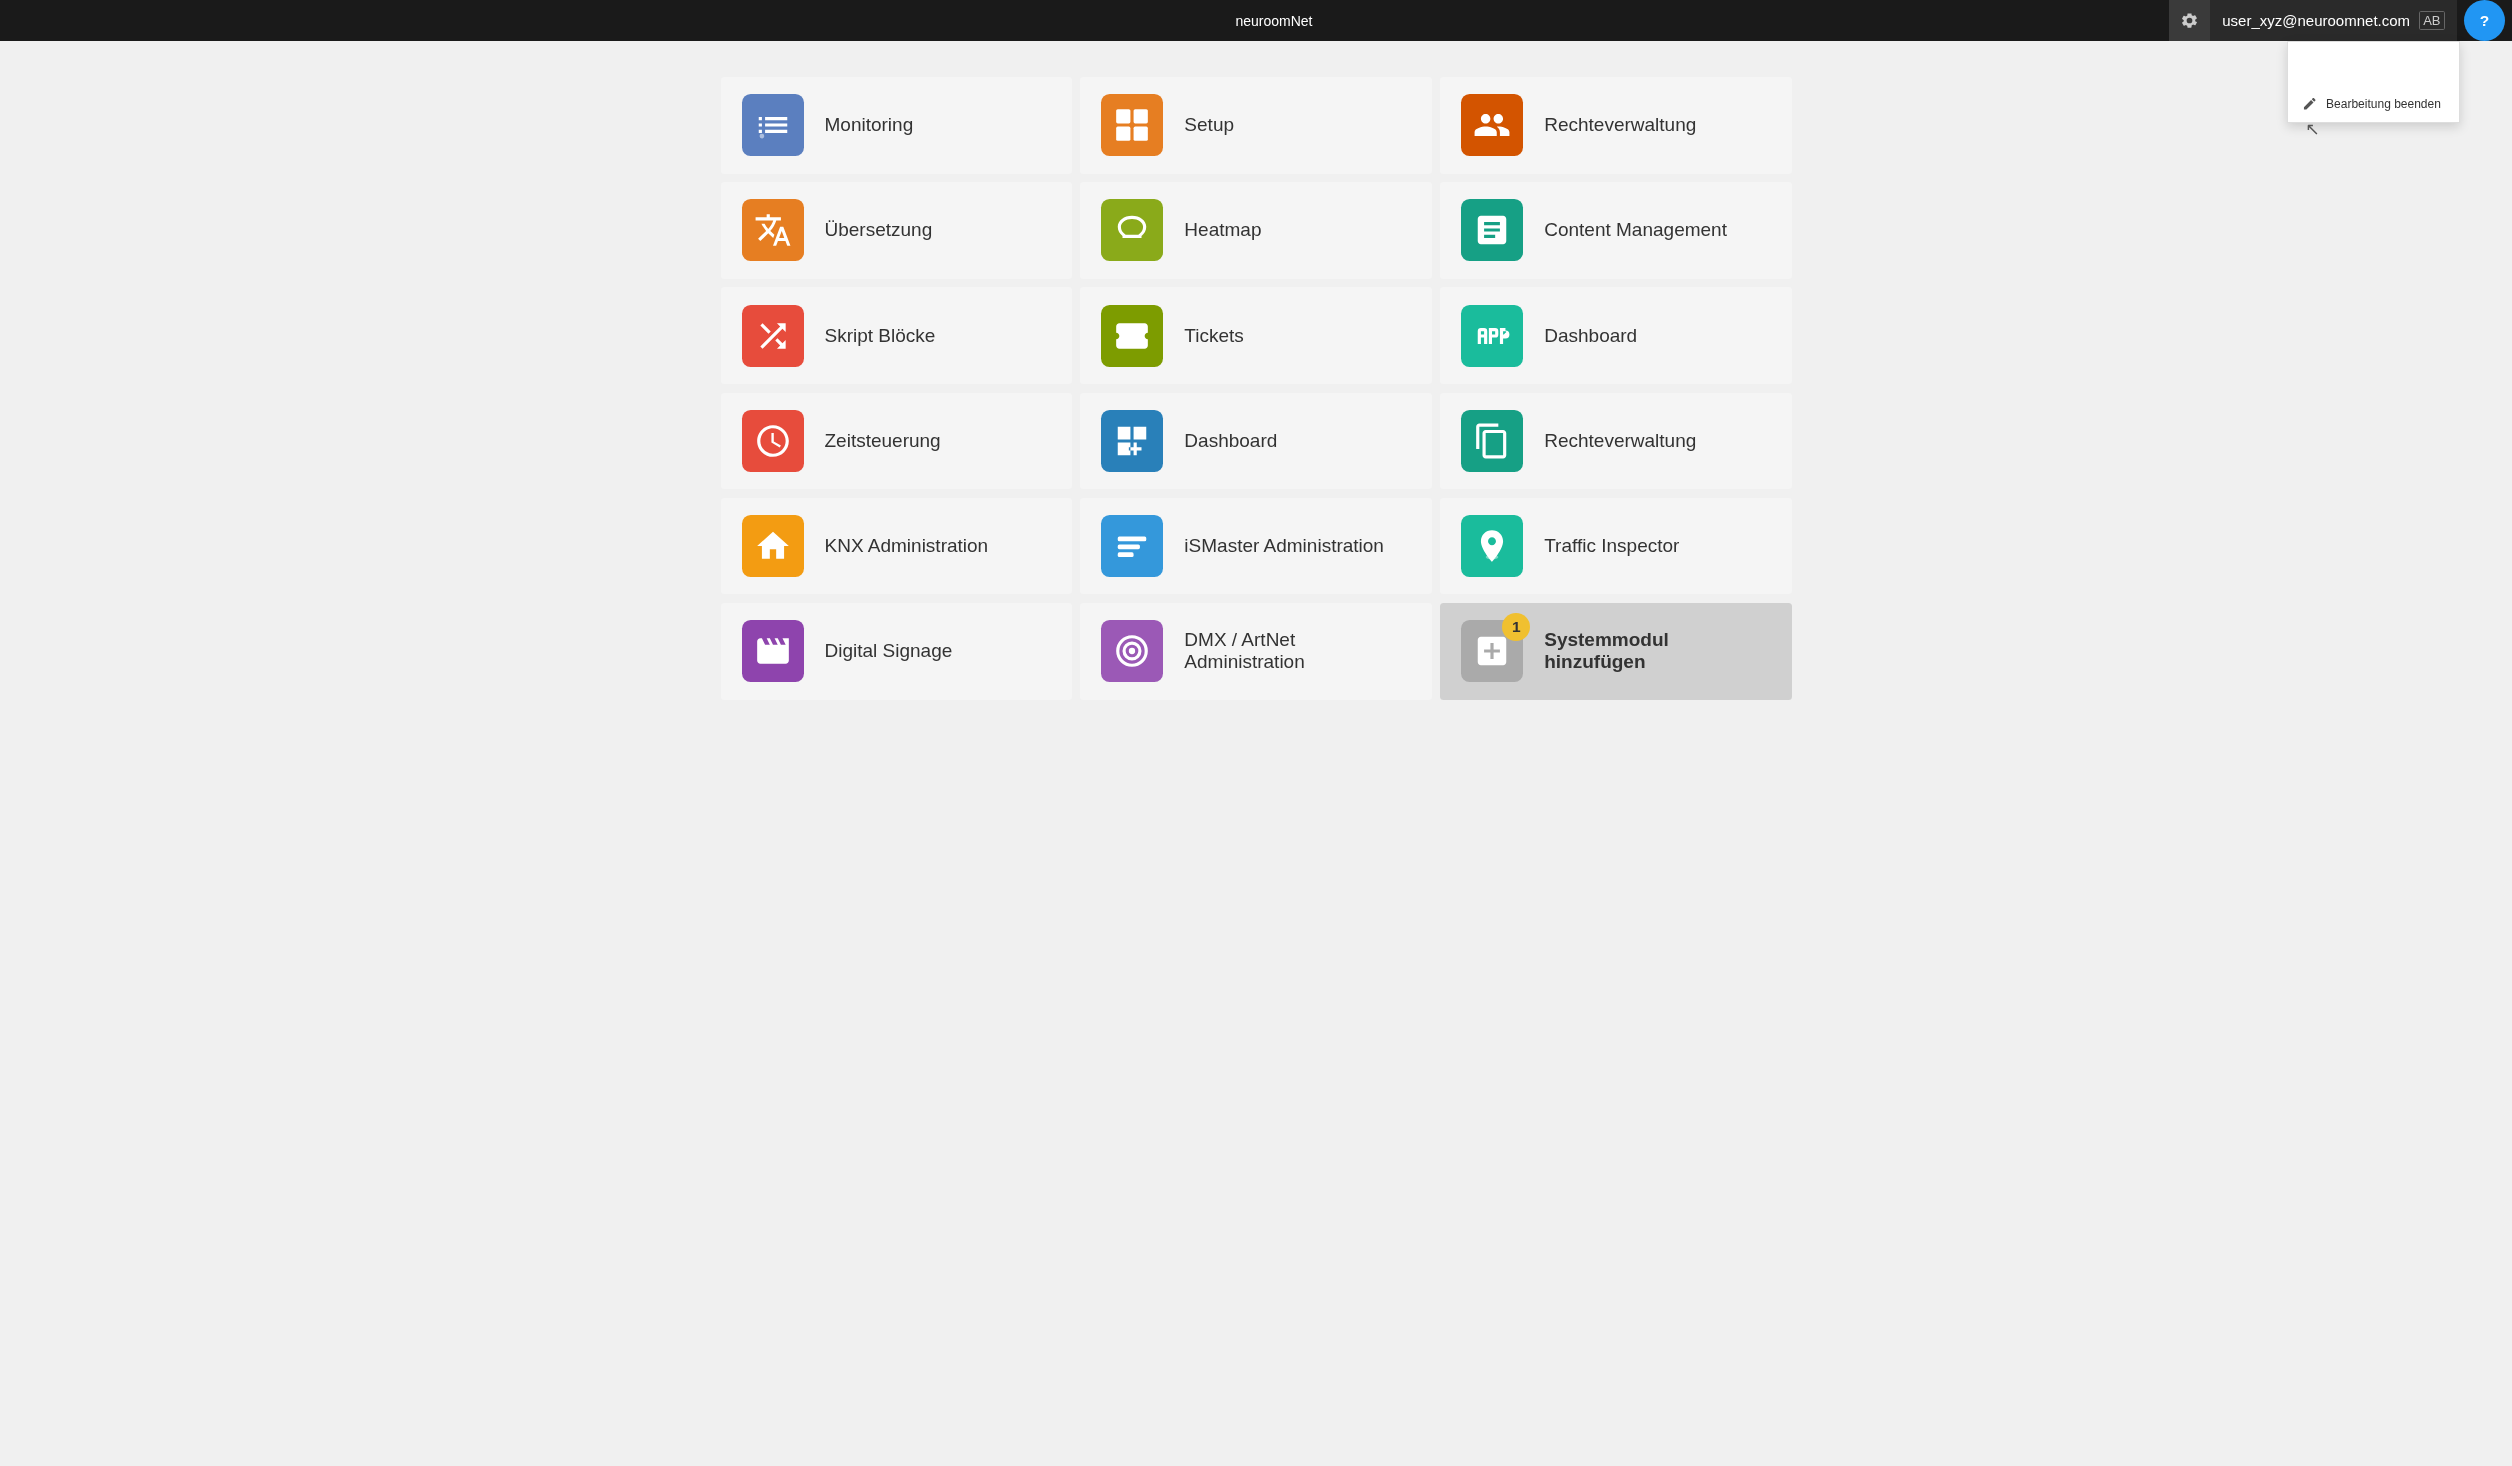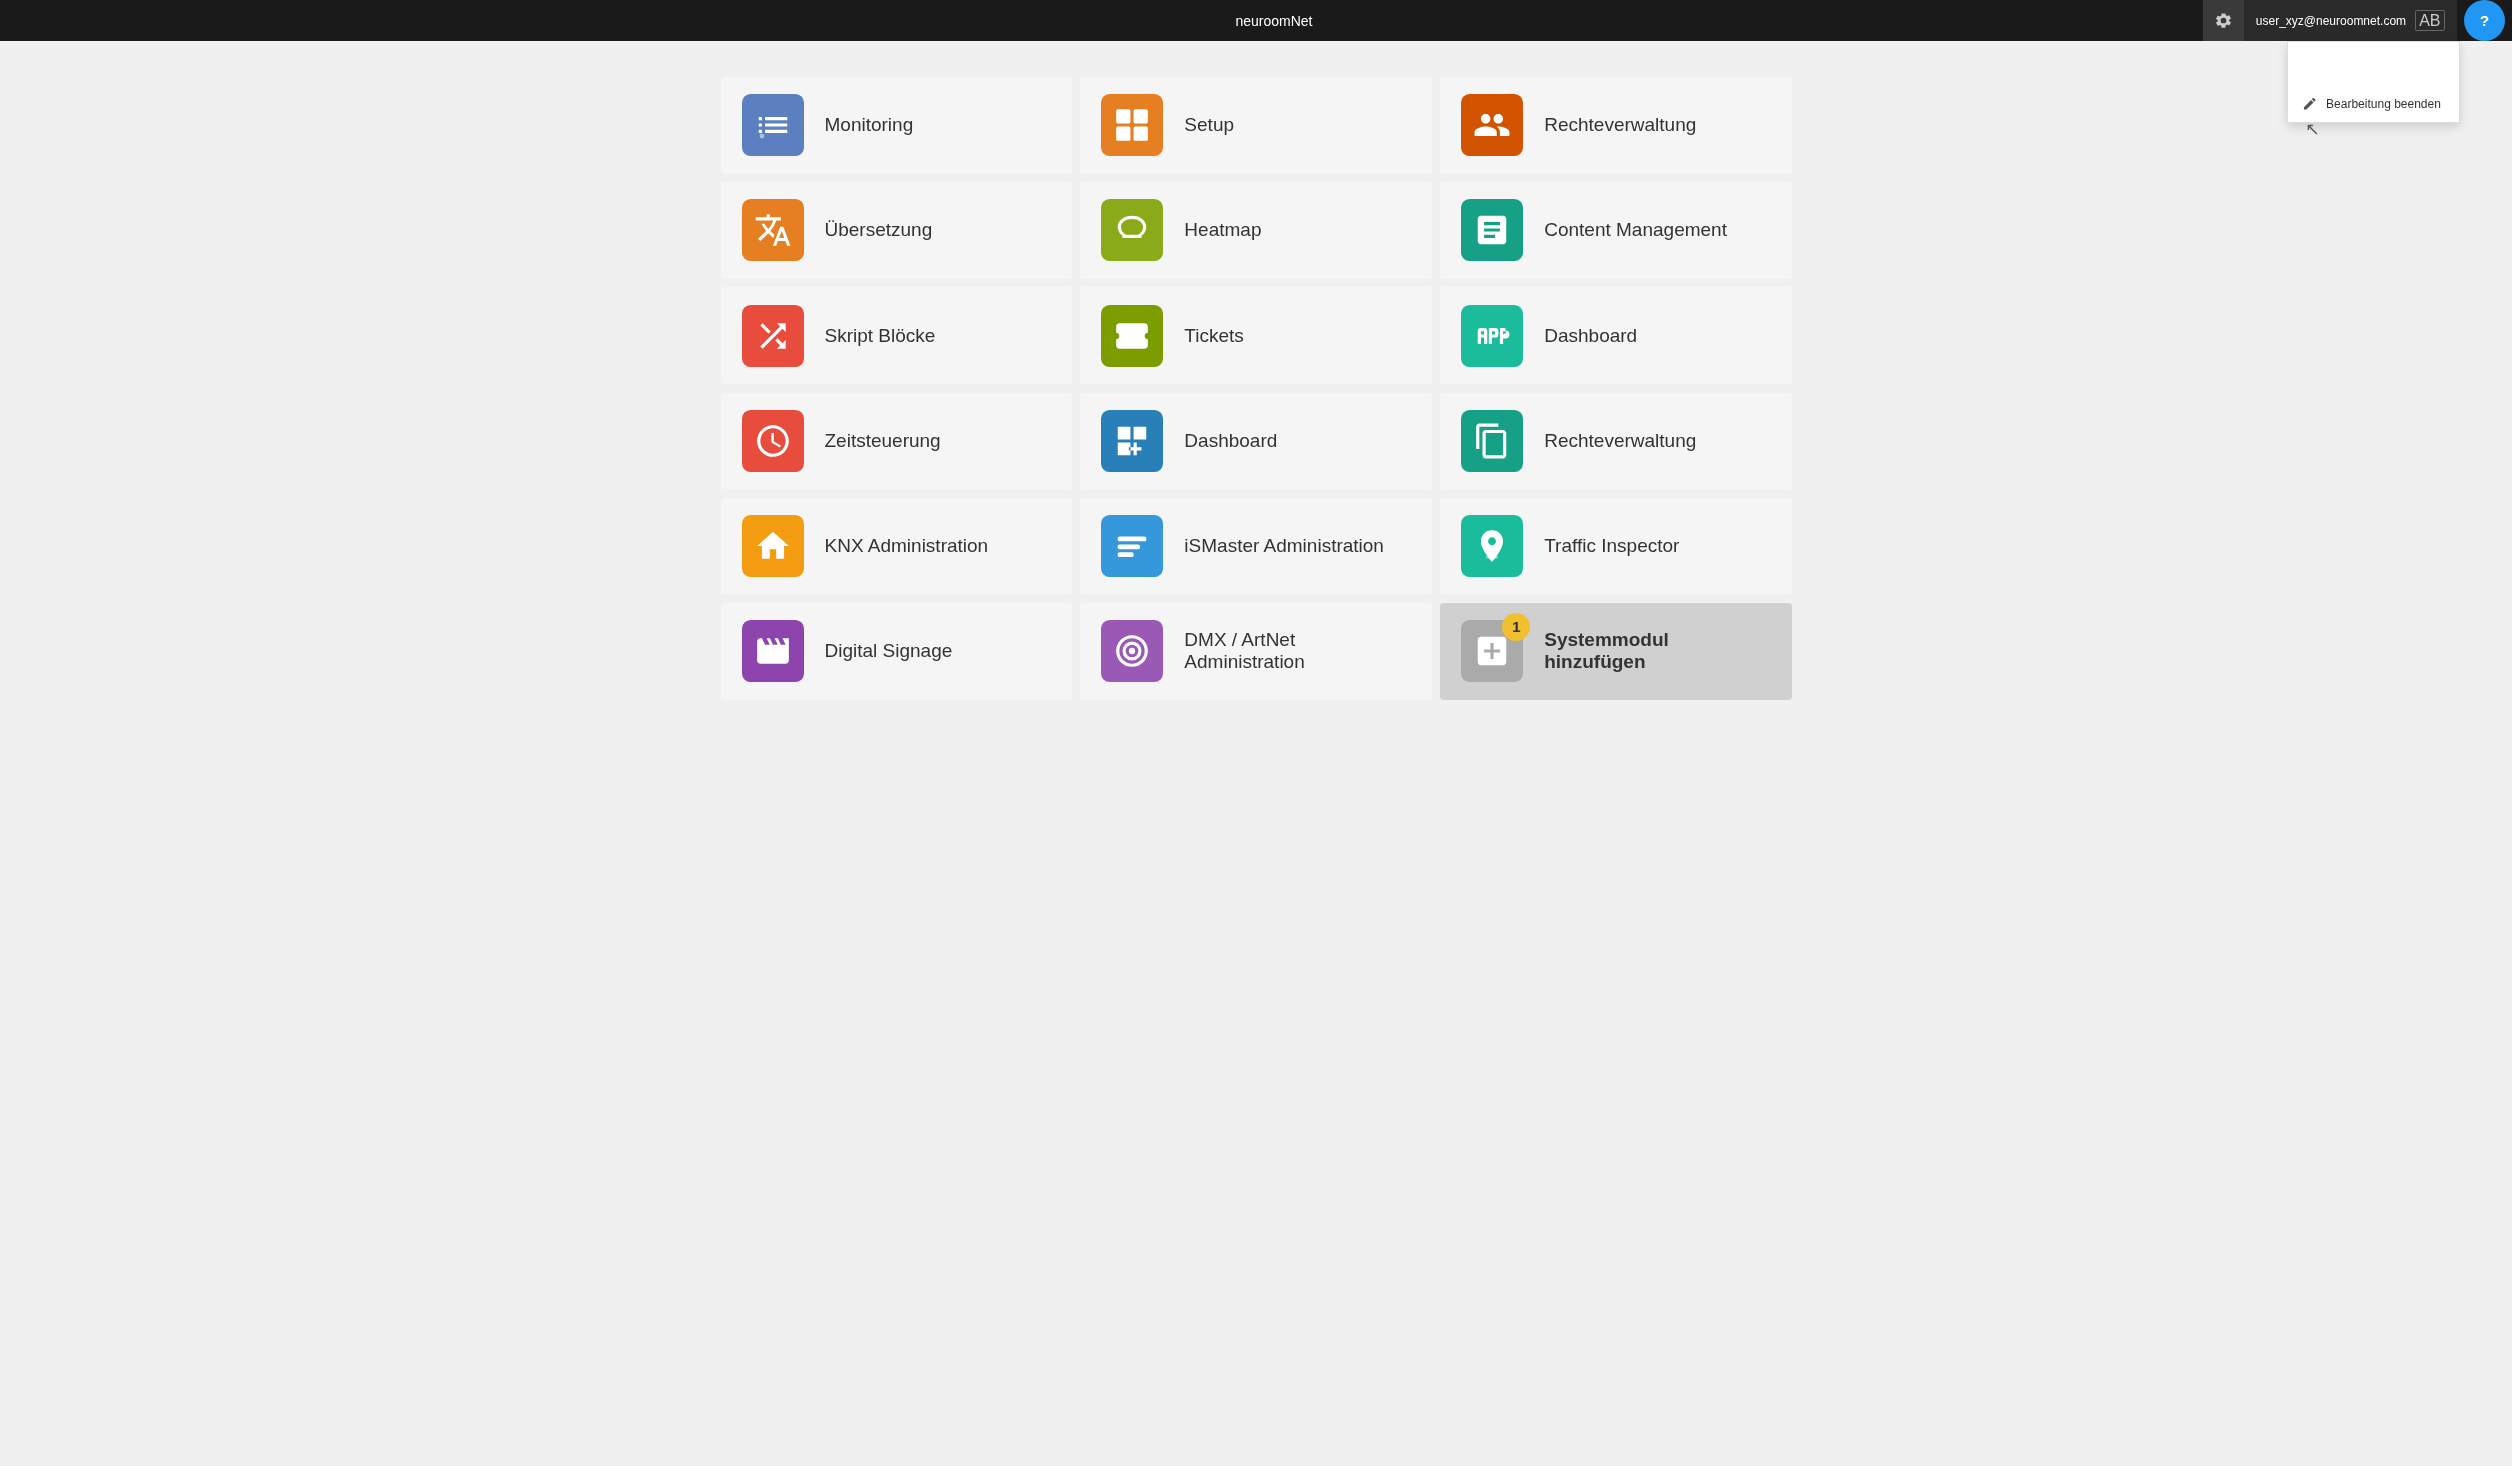--- a/index.html
+++ b/index.html
@@ -47,25 +47,25 @@
       background: #2a2a2a;
       height: 41px;
       display: flex;
       align-items: center;
       padding: 0 12px;
       gap: 8.6px;
       cursor: pointer;
     }
     .topbar-email {
       color: #ffffff;
-      font-size: 12px;
+      font-size: 15px;
     }
     .topbar-lang {
       color: #cccccc;
-      font-size: 16px;
+      font-size: 13px;
       border: 0.9px solid #666;
       padding: 0.9px 3.5px;
       border-radius: 1.7px;
     }
     .topbar-help {
       background: #2196F3;
       width: 41px;
       height: 41px;
       display: flex;
       align-items: center;

